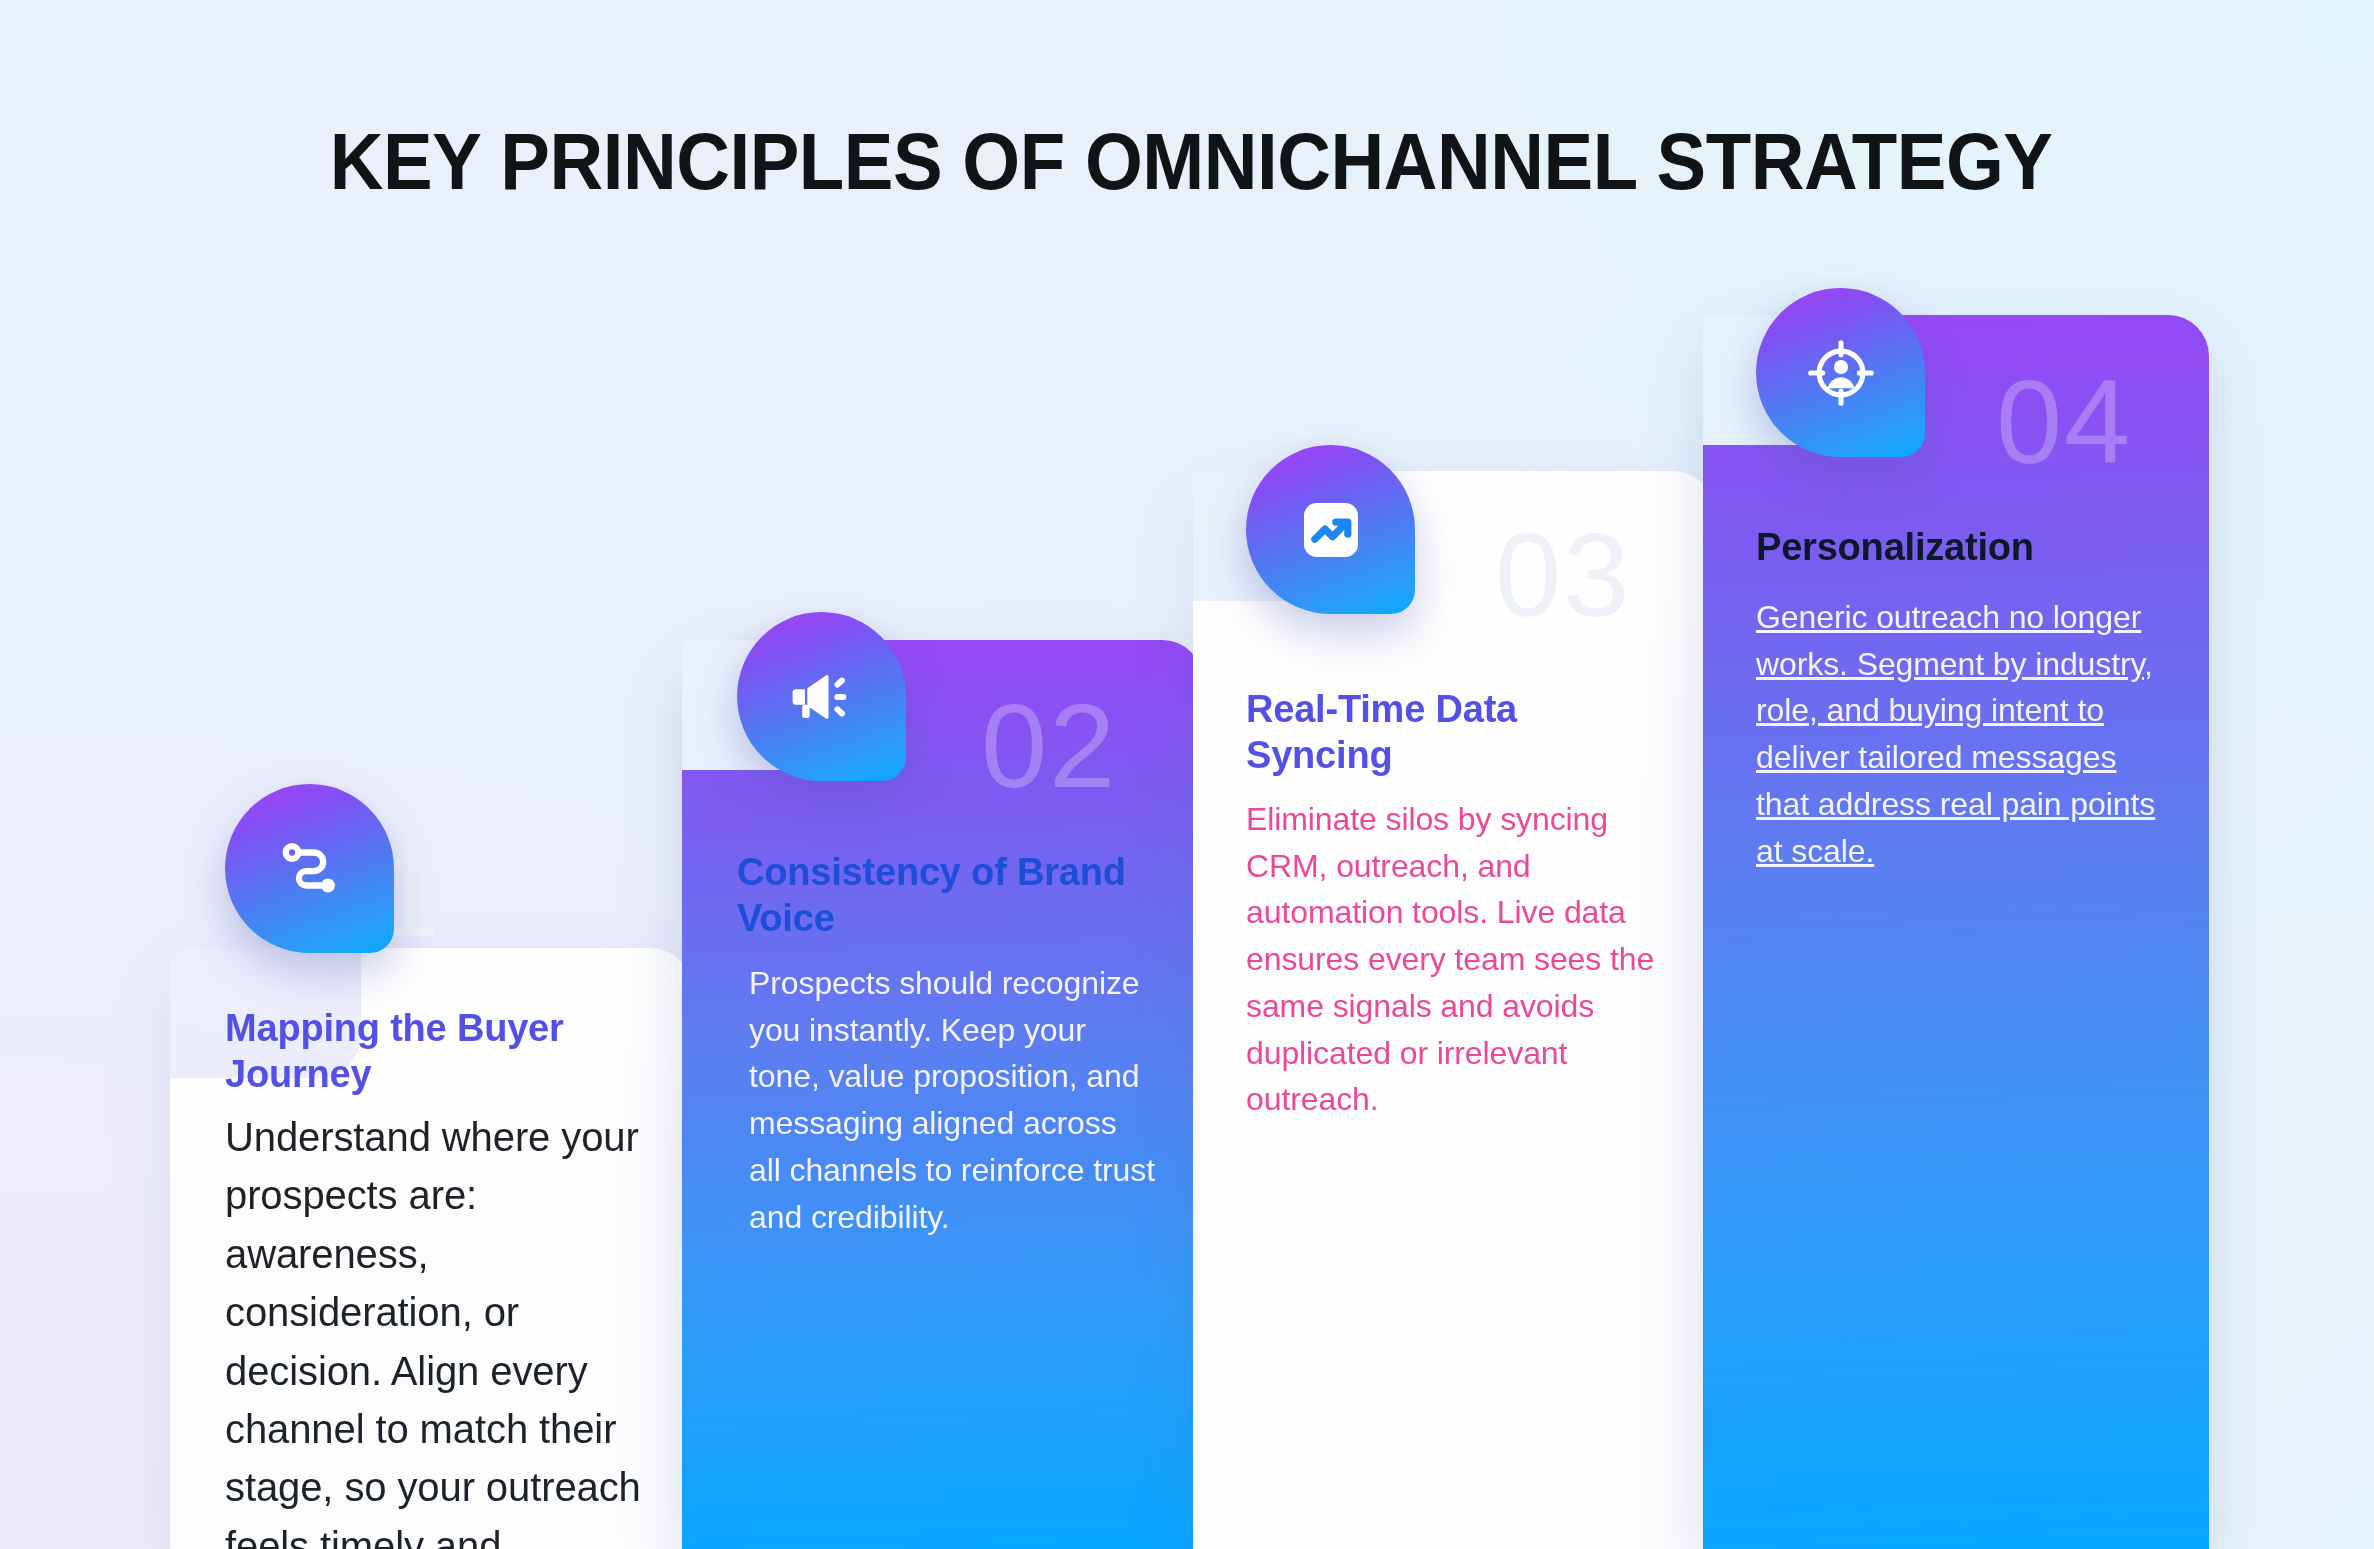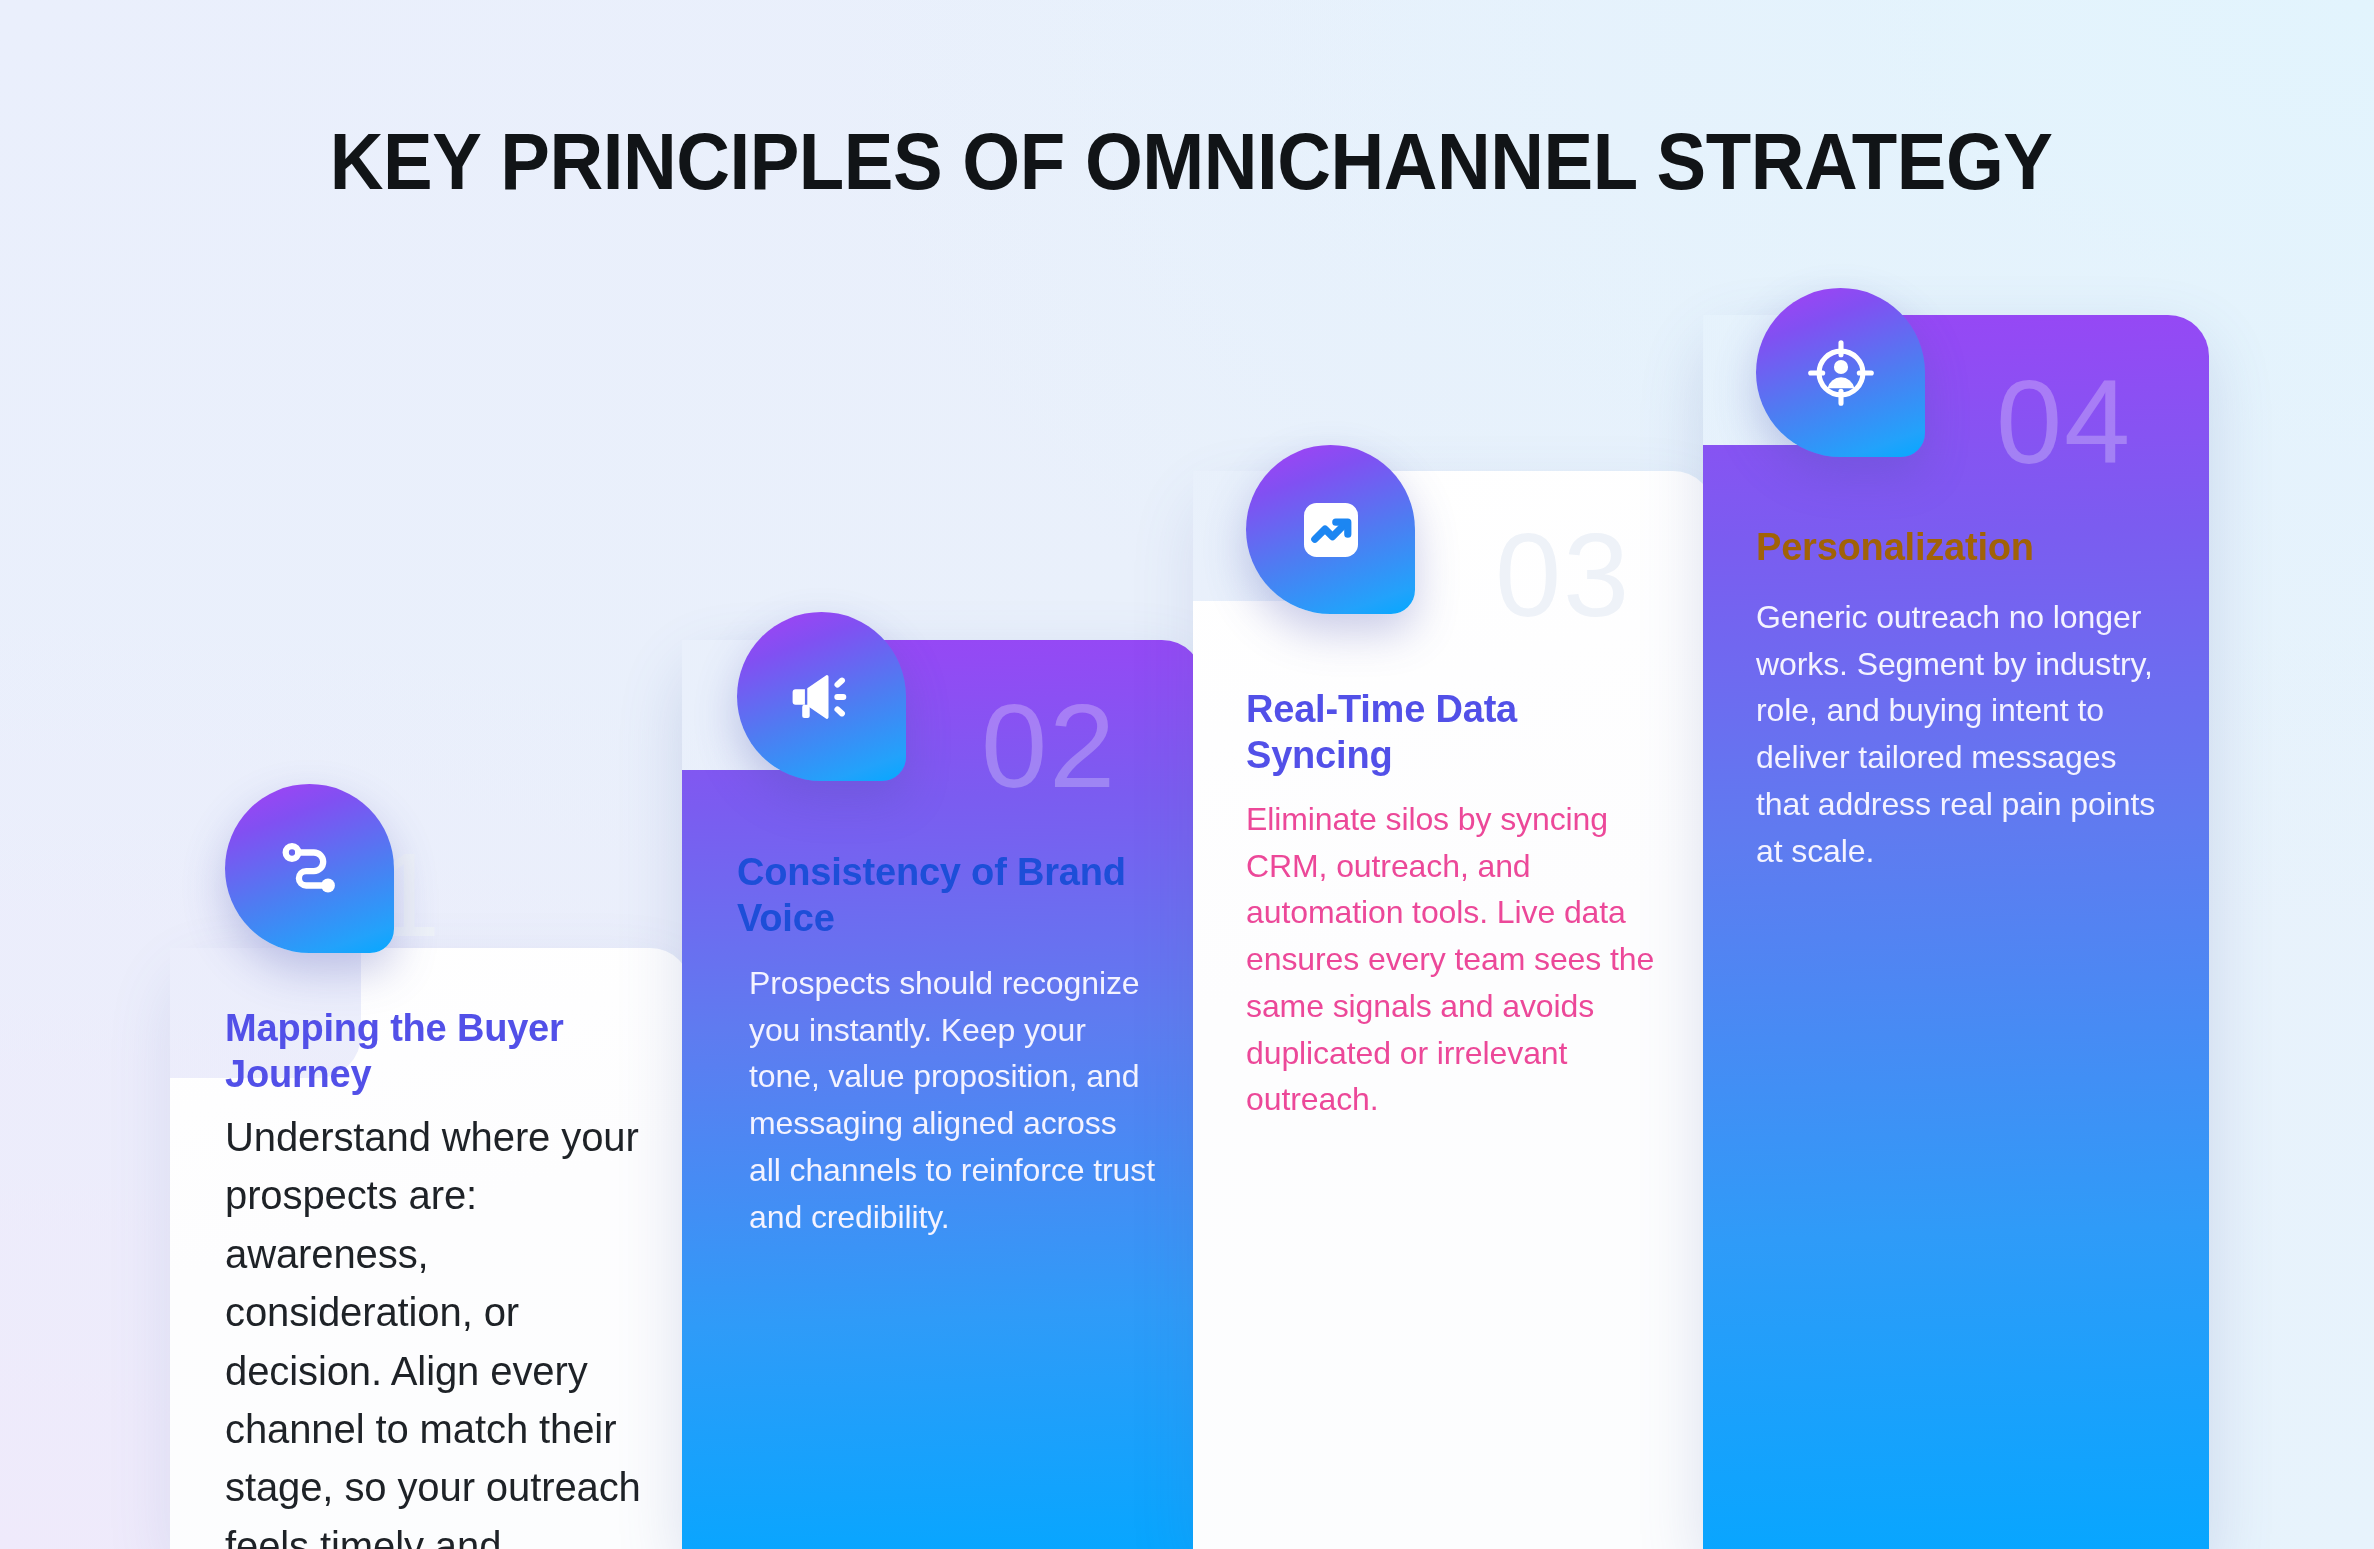--- a/index.html
+++ b/index.html
@@ -183,22 +183,22 @@
         <path d="M13.6 9.4h4.0v4.0" fill="none" stroke="#1c86f2" stroke-width="2.4" stroke-linecap="round" stroke-linejoin="round"></path>
       </svg>
     </span>
   </div>
 
   <div class="card grad" id="card4">
     <div class="body"></div>
   </div>
   <div class="notchmask" id="nm4"></div>
   <div class="num" style="position:absolute;left:1996px;top:362px;color:rgba(255,255,255,0.26);font-size:119px;">04</div>
-  <div class="c-title" style="position:absolute;left:1756px;top:524px;width:390px;color:#a16207;font-size:38px;font-weight:700;line-height:1.22;">Personalization</div>
-  <div class="c-body" style="position:absolute;left:1756px;top:594px;width:408px;color:#f4f3ff;font-size:32px;line-height:1.46;">Generic outreach no longer works. Segment by industry, role, and buying intent to deliver tailored messages that address real pain points at scale.</div>
+  <div class="c-title" style="position:absolute;left:1756px;top:524px;width:390px;color:#0f172a;font-size:38px;font-weight:700;line-height:1.22;">Personalization</div>
+  <div class="c-body" style="position:absolute;left:1756px;top:594px;width:408px;color:#f4f3ff;font-size:32px;line-height:1.46;text-decoration:underline;">Generic outreach no longer works. Segment by industry, role, and buying intent to deliver tailored messages that address real pain points at scale.</div>
   <div class="pin" id="pin4">
     <span>
       <svg viewBox="0 0 24 24">
         <circle cx="12" cy="12" r="7.3" fill="none" stroke="#ffffff" stroke-width="1.7"></circle>
         <path d="M12 1.9v4.0M12 18.1v4.0M1.9 12h4.0M18.1 12h4.0" stroke="#ffffff" stroke-width="1.7" stroke-linecap="round"></path>
         <circle cx="12" cy="10.0" r="2.35" fill="#ffffff"></circle>
         <path d="M7.5 17.1a4.6 4.6 0 0 1 9.0 0z" fill="#ffffff"></path>
       </svg>
     </span>
   </div>

